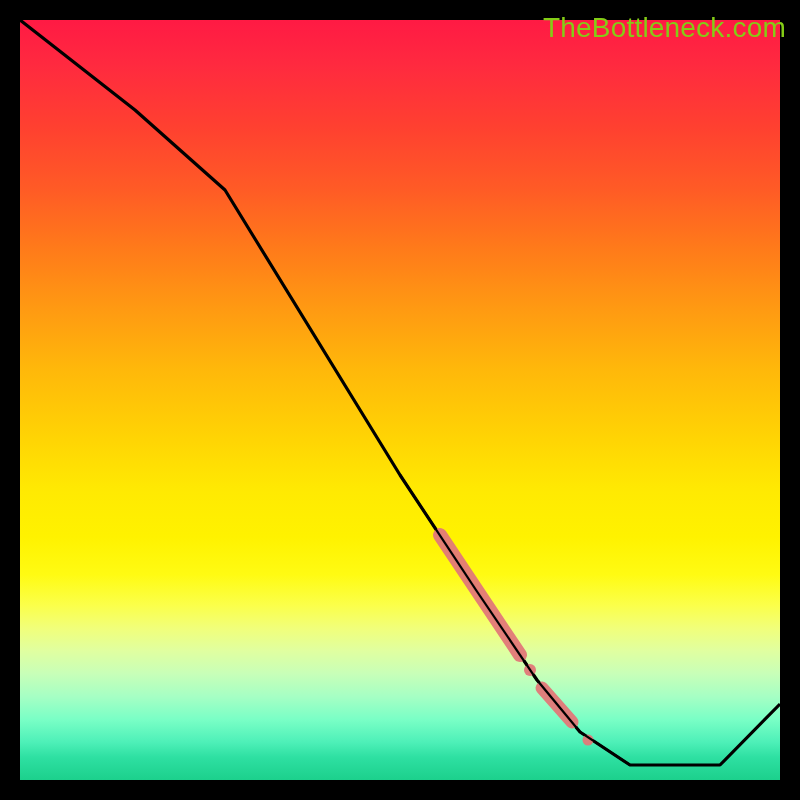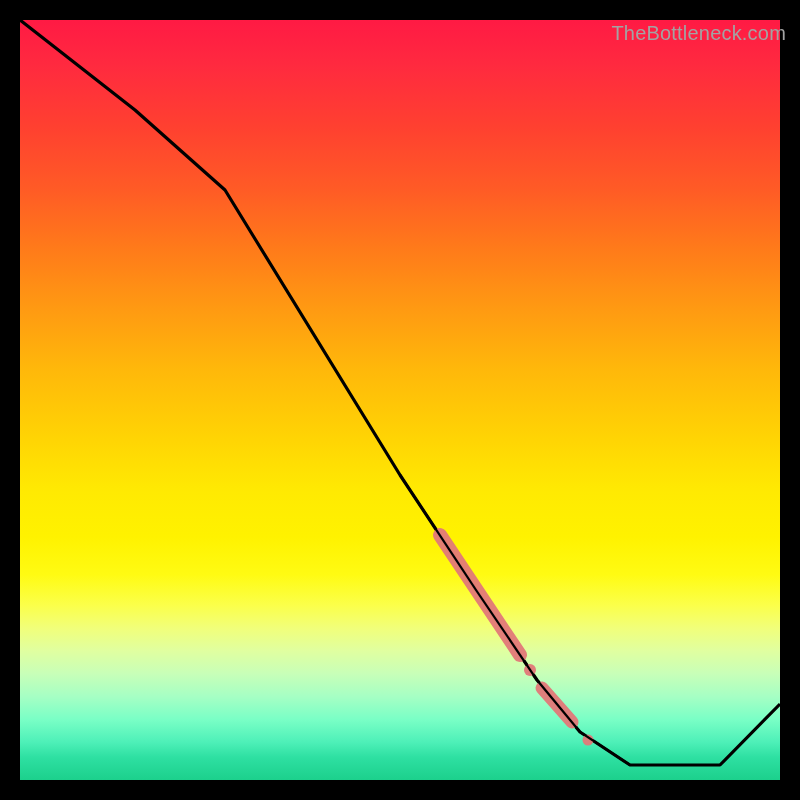--- a/index.html
+++ b/index.html
@@ -6,24 +6,24 @@
   body {
     width: 800px;
     height: 800px;
     background: #000;
     position: relative;
     overflow: hidden;
     font-family: Arial, sans-serif;
   }
   .watermark {
     position: absolute;
-    top: 22px;
+    top: 12px;
     right: 14px;
-    color: #a3a3a3;
-    font-size: 20px;
+    color: #84cc16;
+    font-size: 28px;
     font-weight: 500;
     z-index: 20;
     letter-spacing: 0.2px;
   }
   .frame {
     position: absolute;
     inset: 0;
     border: 20px solid #000;
     z-index: 15;
     pointer-events: none;

